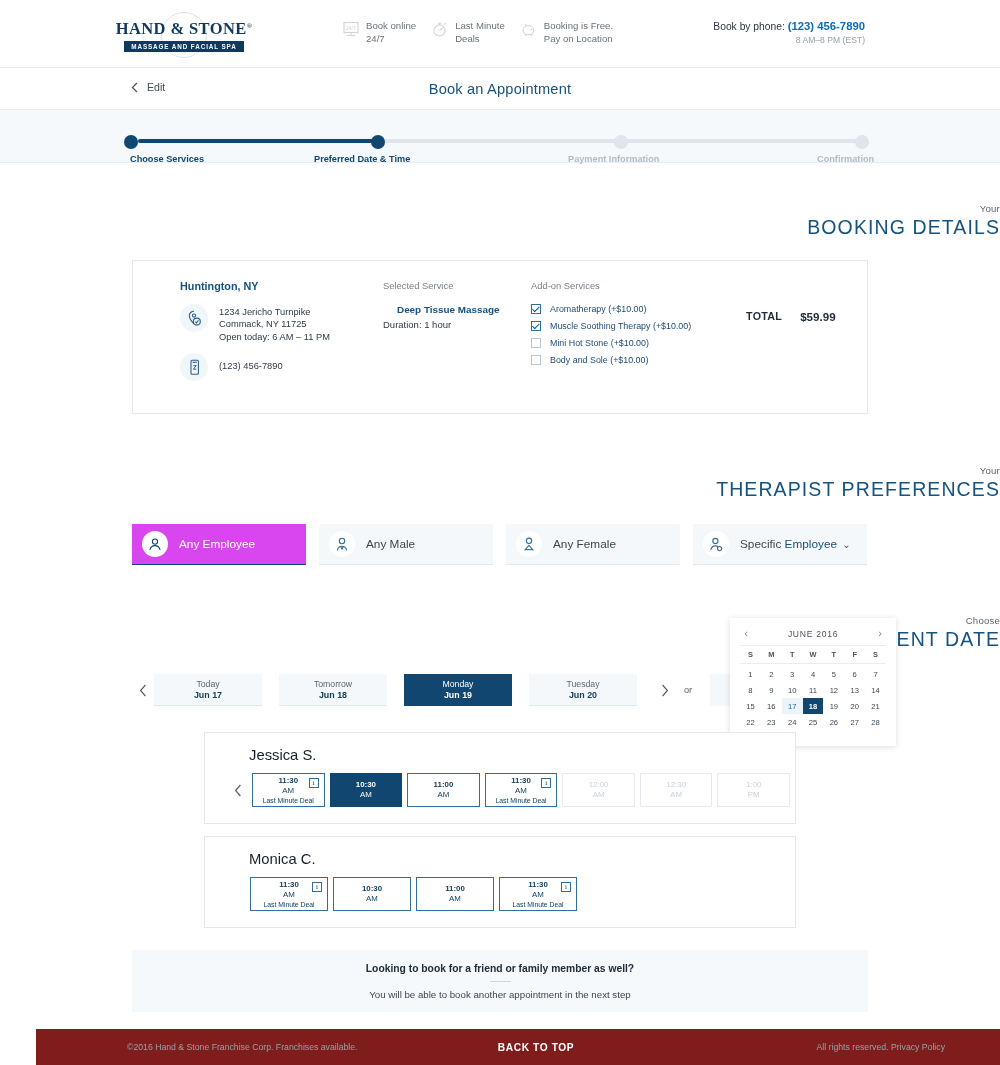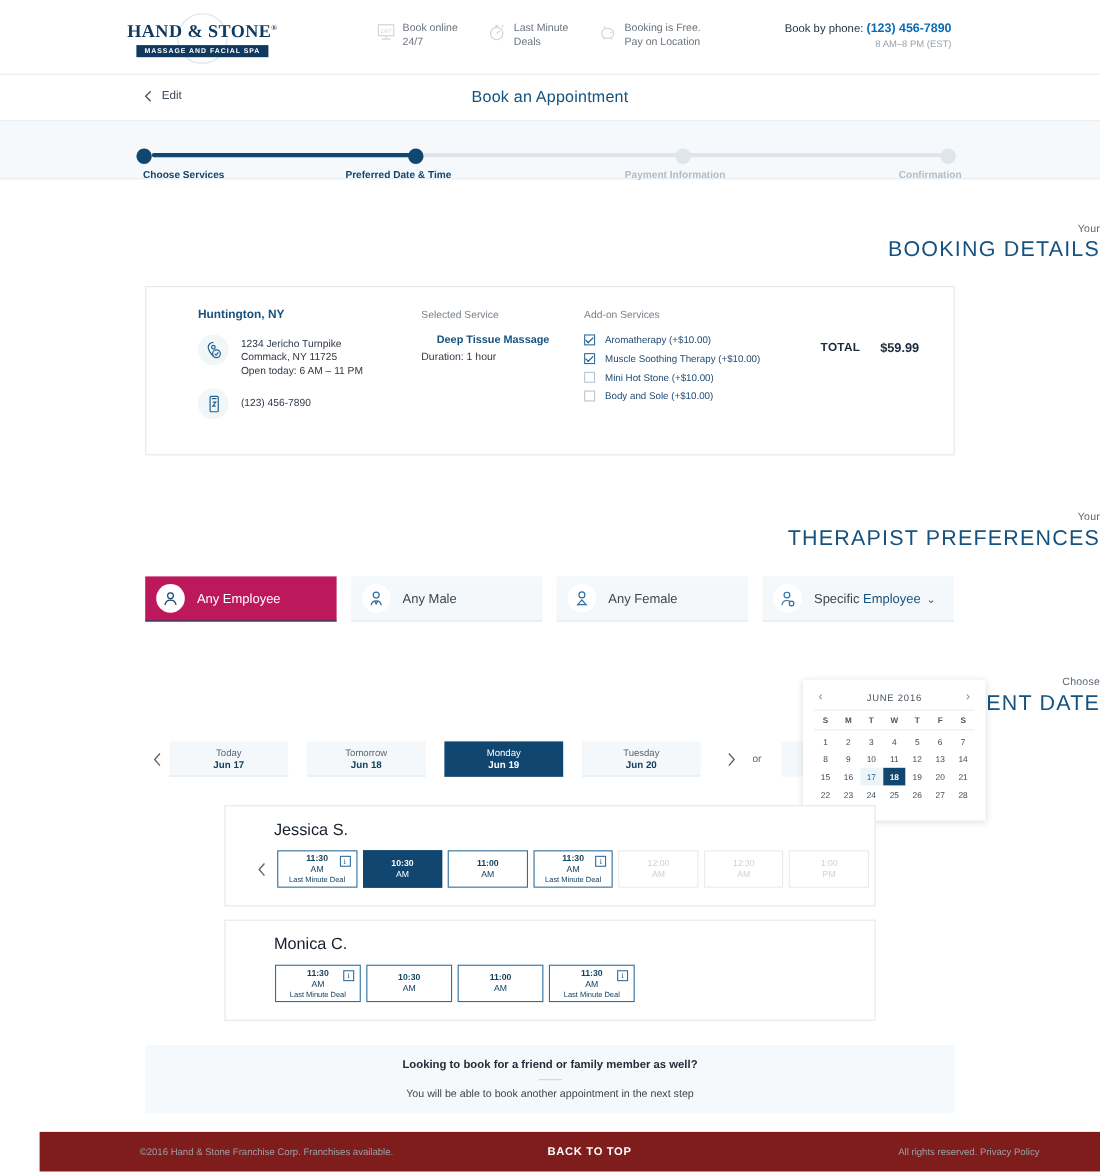--- a/index.html
+++ b/index.html
@@ -37,21 +37,21 @@
   }
   .logo-name sup { font-size: 7px; vertical-align: super; }
   .logo-bar {
     position: relative; z-index: 2;
     margin-top: 2px;
     background: #10395f; color: #fff;
     font-size: 6.3px; font-weight: bold; letter-spacing: .9px;
     padding: 2px 7px 2px 7px;
     white-space: nowrap;
   }
-  .hdr-features { position: absolute; left: 343px; top: 20px; display: flex; gap: 28px; }
+  .hdr-features { position: absolute; left: 343px; top: 20px; display: flex; gap: 16px; }
   .feat { display: flex; align-items: flex-start; gap: 7px; }
   .feat-ico { width: 16px; height: 17px; flex: 0 0 16px; color: #cfd5db; margin-top: 1px; }
   .feat-txt { font-size: 9.6px; line-height: 12.6px; color: #6a737c; white-space: nowrap; }
   .hdr-phone { position: absolute; right: 135px; top: 20px; text-align: right; }
   .hdr-phone-line { font-size: 10.3px; color: #2b3642; white-space: nowrap; }
   .hdr-phone-line b { color: #0b6bb5; font-size: 11.3px; }
   .hdr-phone-hours { font-size: 8.6px; color: #98a1aa; margin-top: 3px; }
 
   
   .subhead {
@@ -157,21 +157,21 @@
   .tp-row {
     margin: 23px auto 0; width: 736px;
     display: flex; gap: 13px;
   }
   .tp-opt {
     width: 174px; height: 41px;
     background: #f4f8fa; border-bottom: 1px solid #e1e8ee;
     display: flex; align-items: center; gap: 11px; padding-left: 10px;
     cursor: pointer;
   }
-  .tp-opt.active { background: #be185d; border-bottom-color: #10466f; }
+  .tp-opt.active { background: #d946ef; border-bottom-color: #10466f; }
   .tp-ava {
     width: 26px; height: 26px; flex: 0 0 26px; border-radius: 50%;
     background: #fff; display: flex; align-items: center; justify-content: center;
     color: #2f6e9e;
   }
   .tp-opt.active .tp-ava { background: #fff; color: #10466f; }
   .tp-ava svg { width: 16px; height: 16px; }
   .tp-lbl { font-size: 11.8px; color: #3b4651; }
   .tp-opt.active .tp-lbl { color: #fff; }
   .tp-lbl .accent { color: #15527f; }

